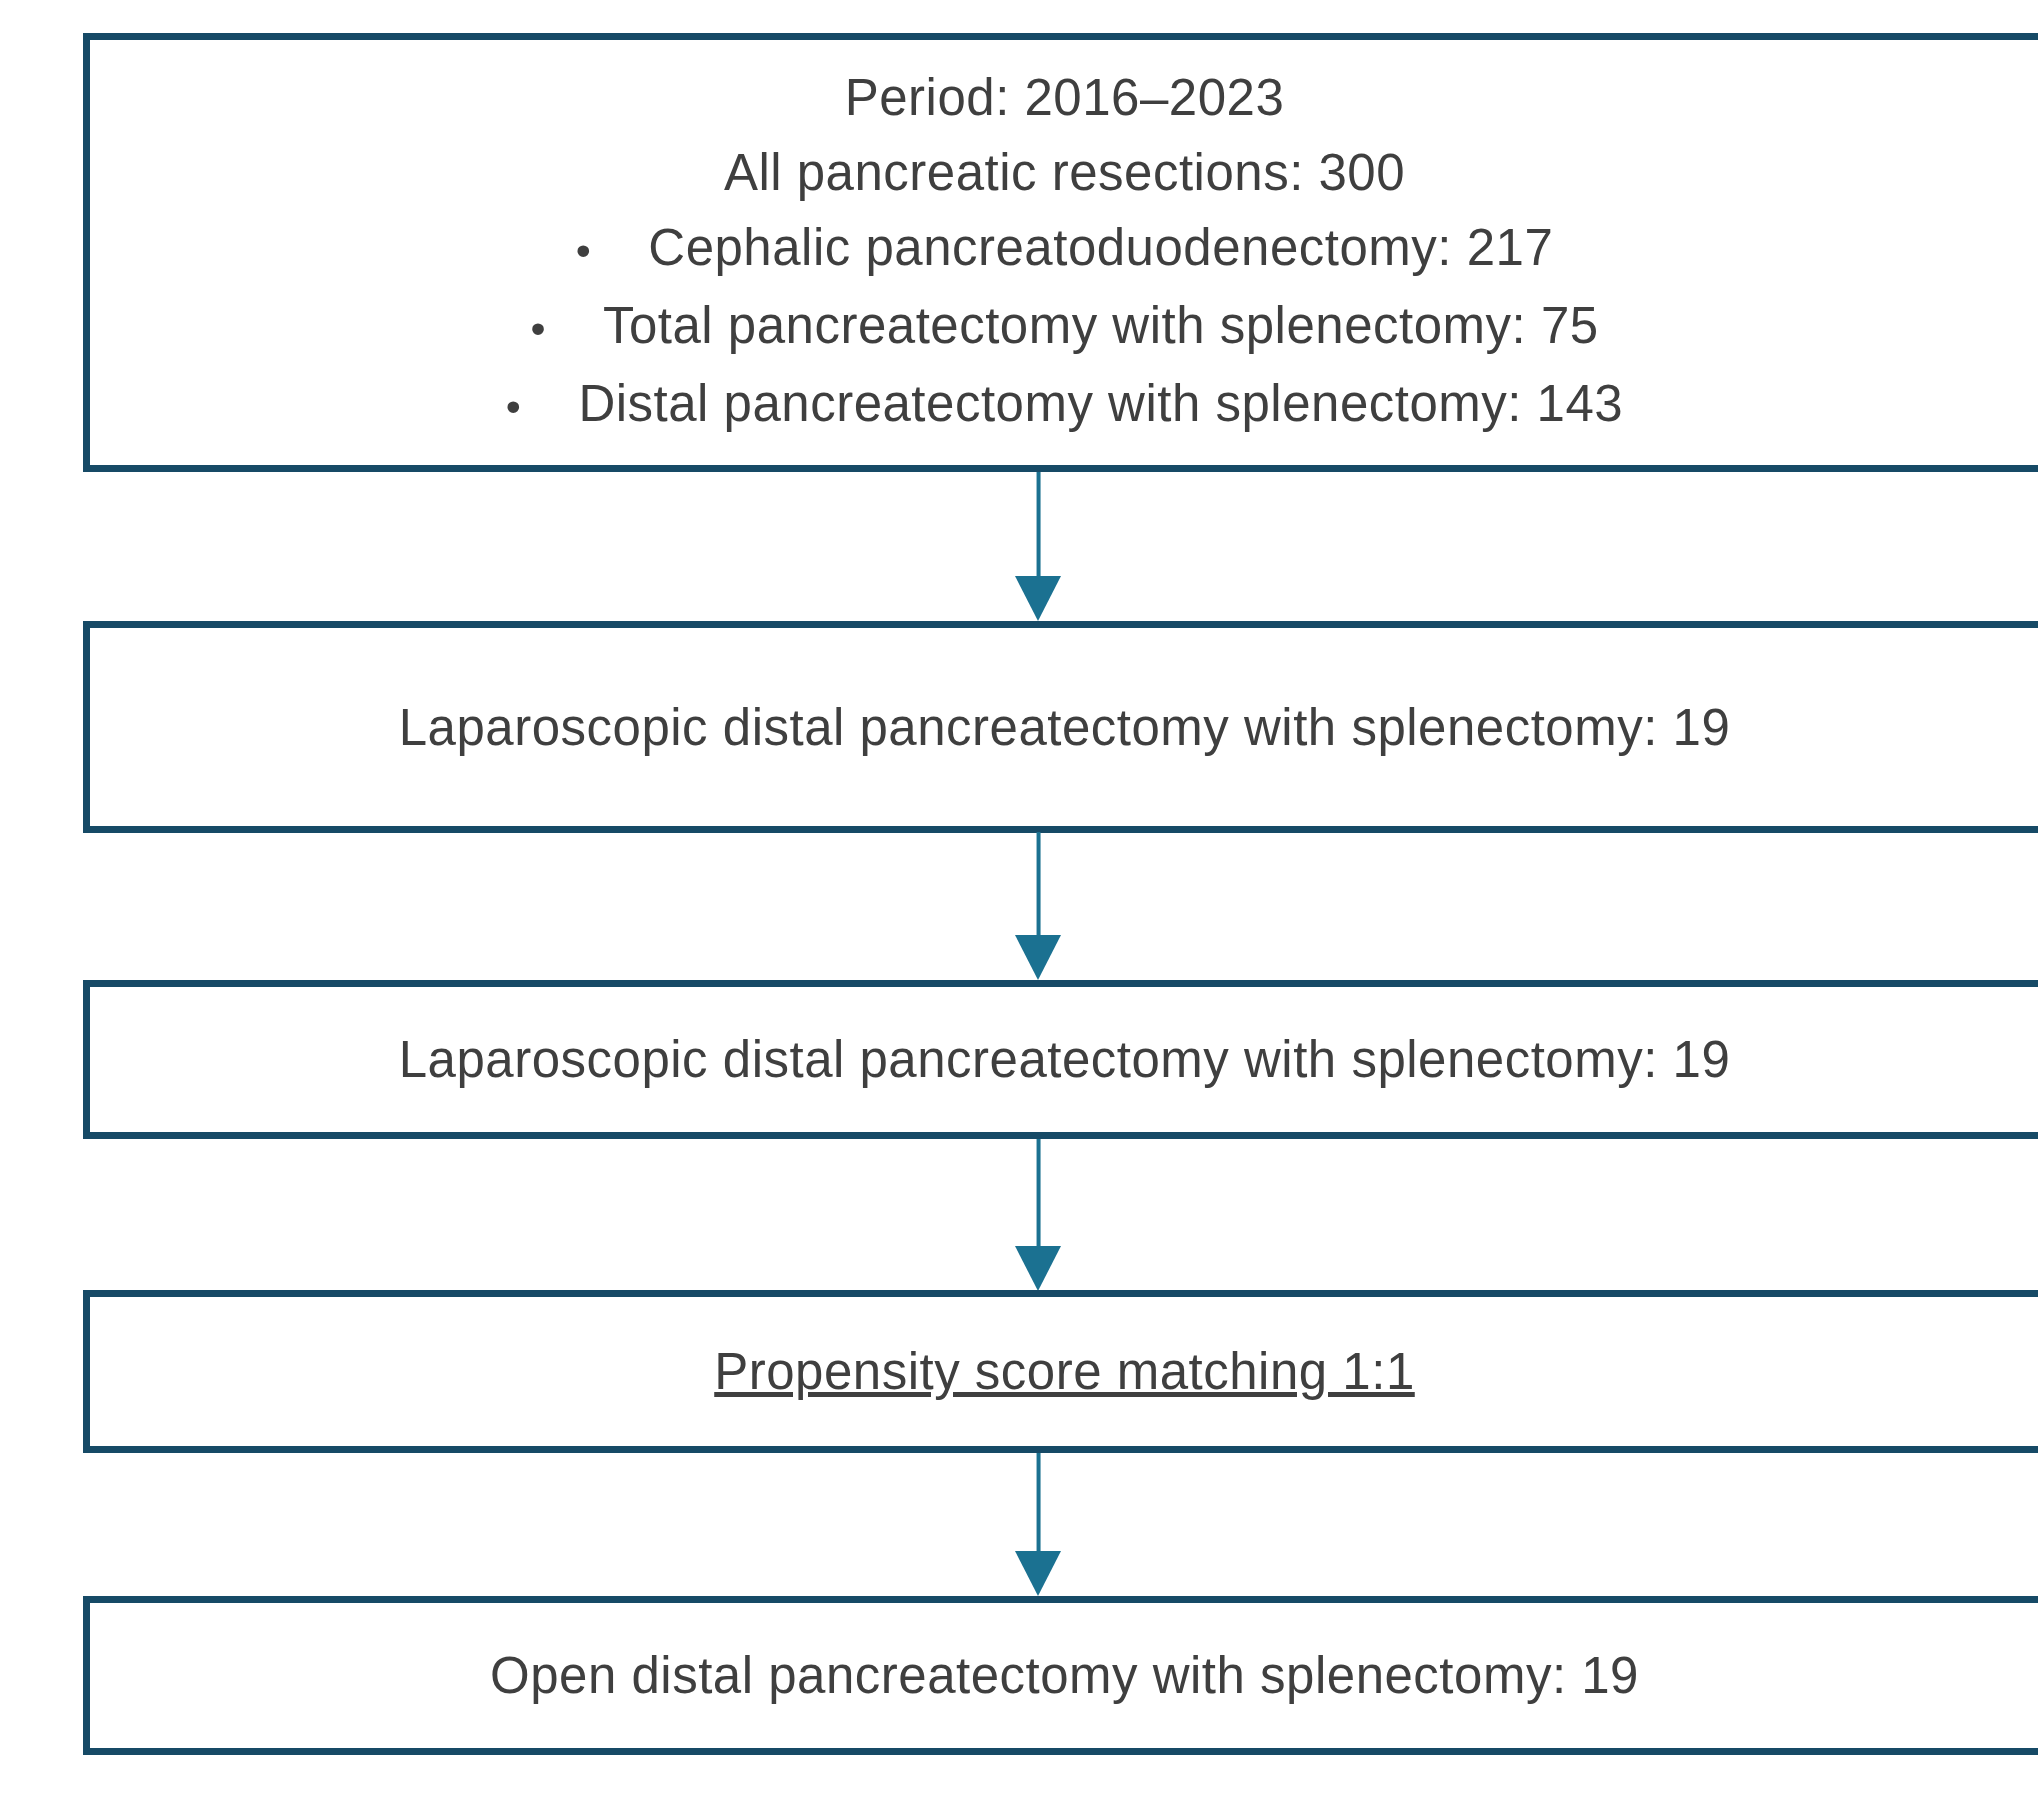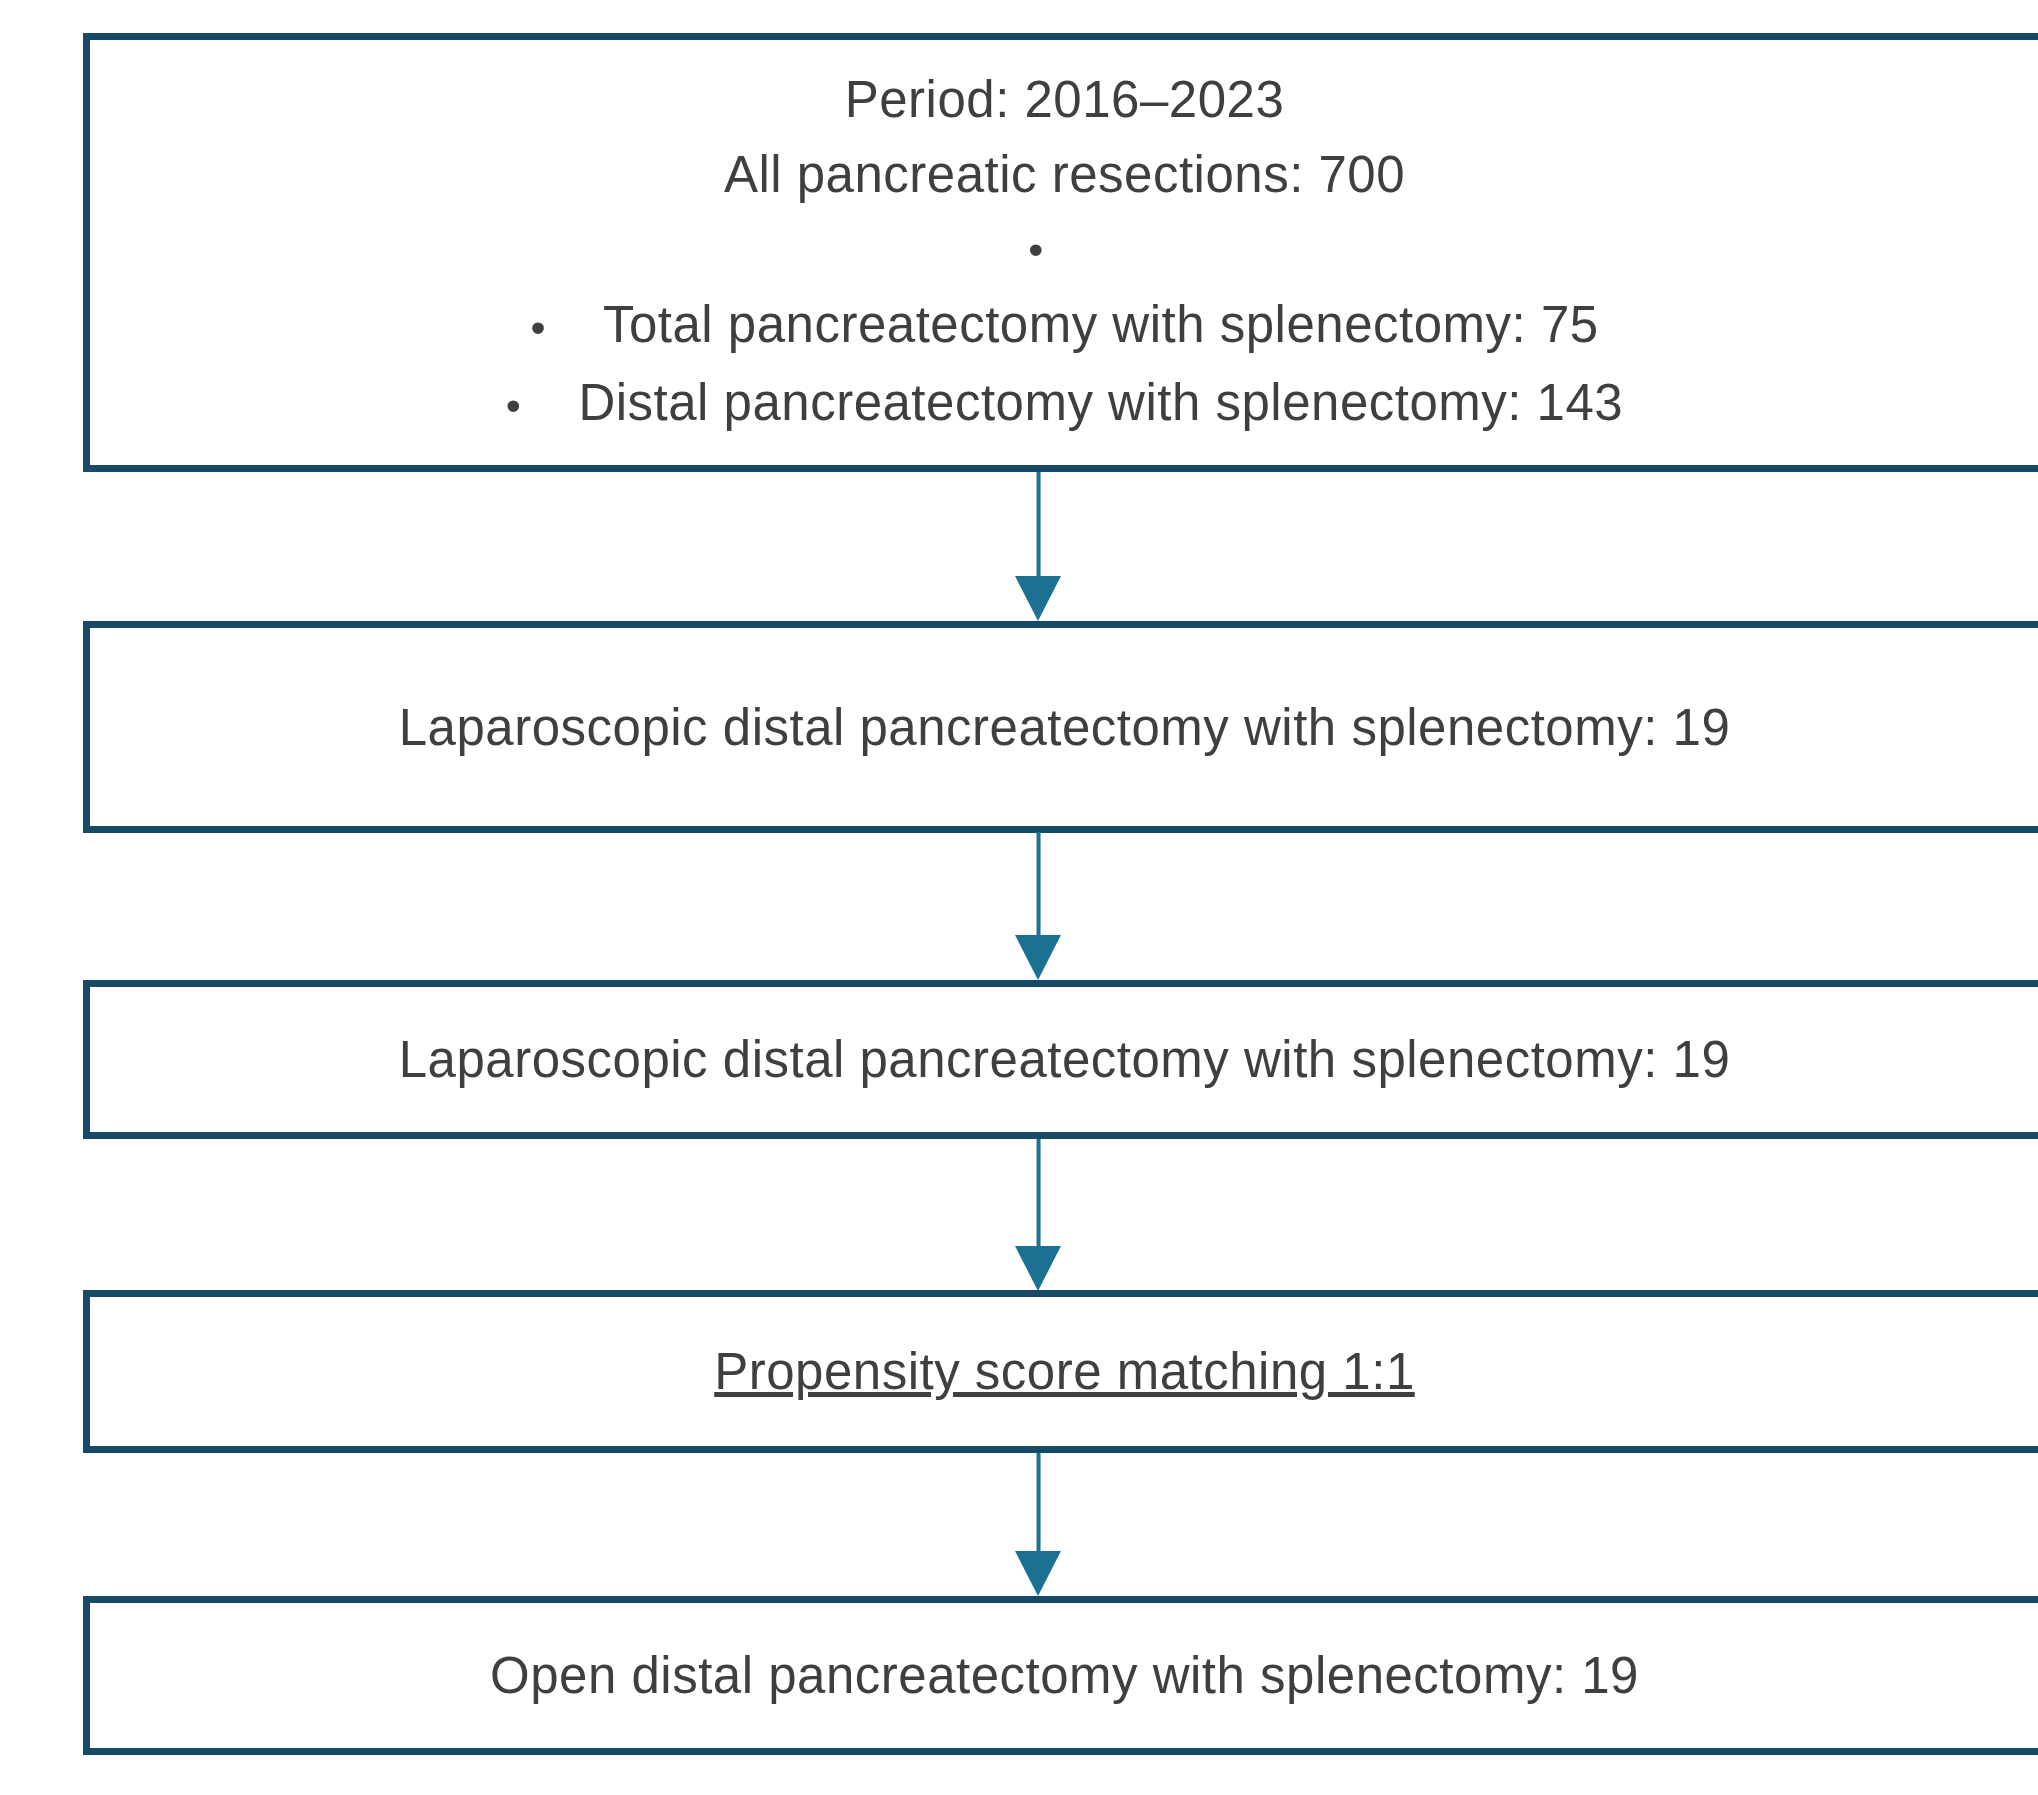--- a/index.html
+++ b/index.html
@@ -75,23 +75,24 @@
     border-top:45px solid var(--arrow-color);
   }
 </style>
 </head>
 <body>
 
 <div id="canvas">
 
   <div class="box" style="top:32.5px;height:439px;">
     <div class="line">Period: 2016–2023</div>
-    <div class="line">All pancreatic resections: 700</div>
+    <div class="line">All pancreatic resections: 300</div>
     <div class="line bullet-line">
       <span class="bullet">•</span>
+      <span>Cephalic pancreatoduodenectomy: 217</span>
     </div>
     <div class="line bullet-line">
       <span class="bullet">•</span>
       <span>Total pancreatectomy with splenectomy: 75</span>
     </div>
     <div class="line bullet-line">
       <span class="bullet">•</span>
       <span>Distal pancreatectomy with splenectomy: 143</span>
     </div>
   </div>

